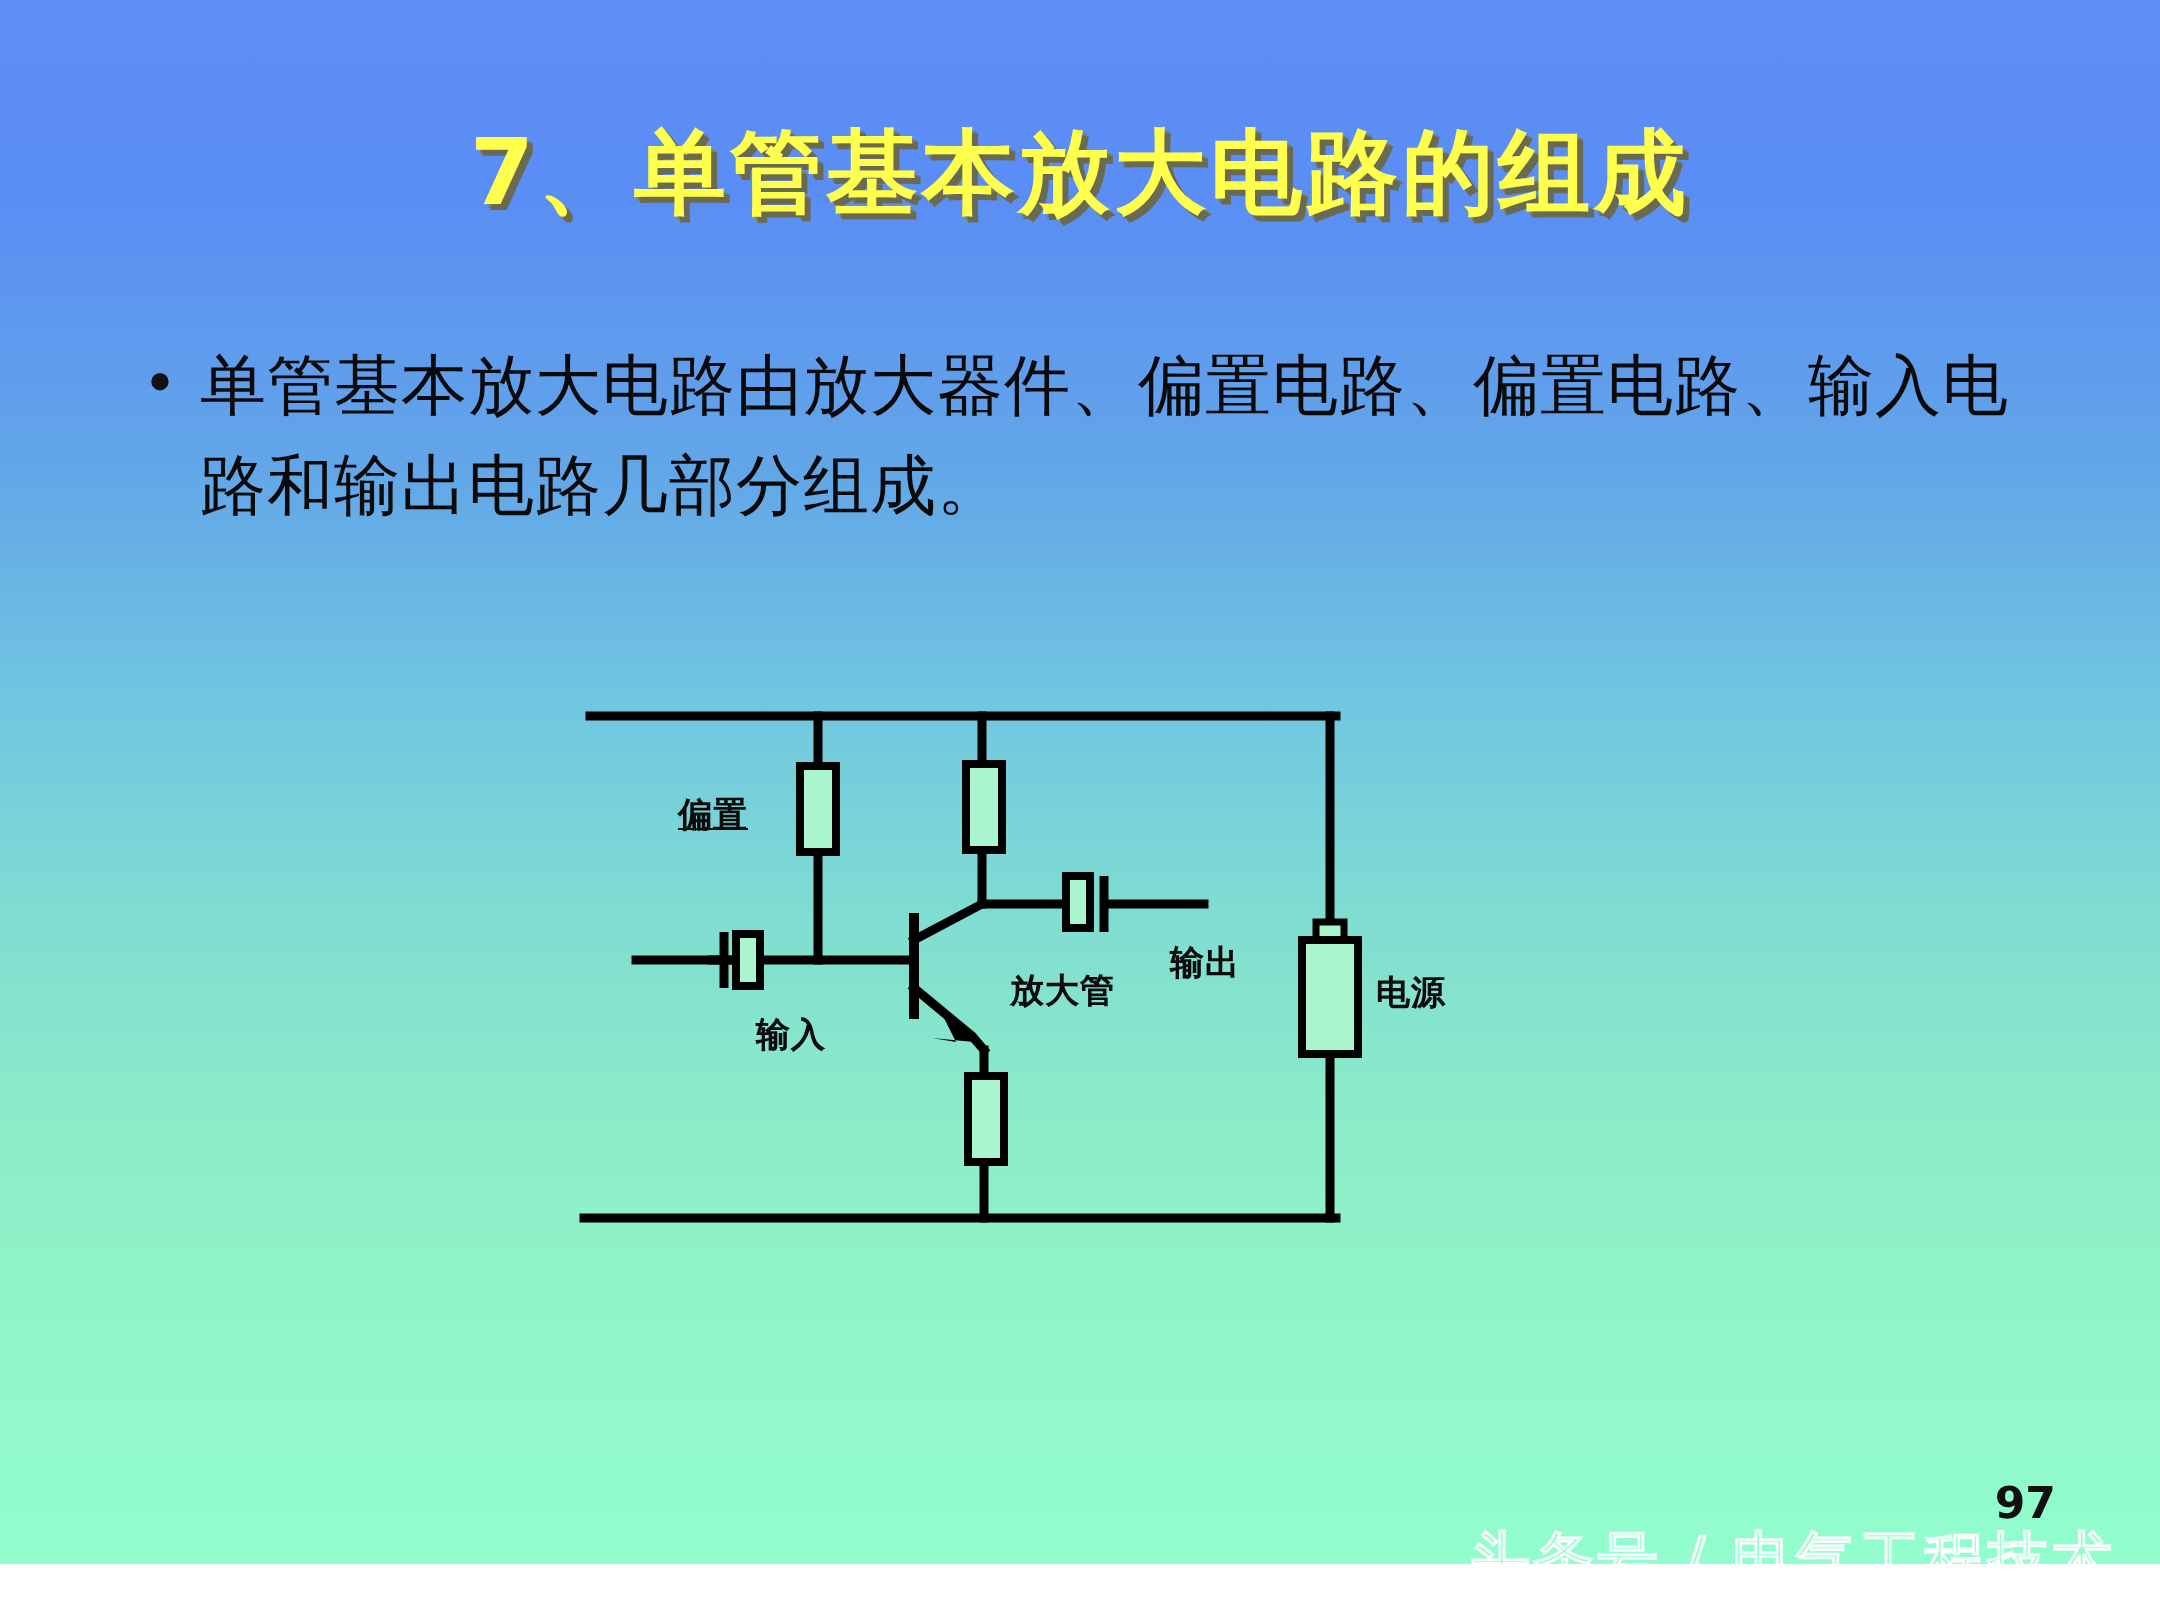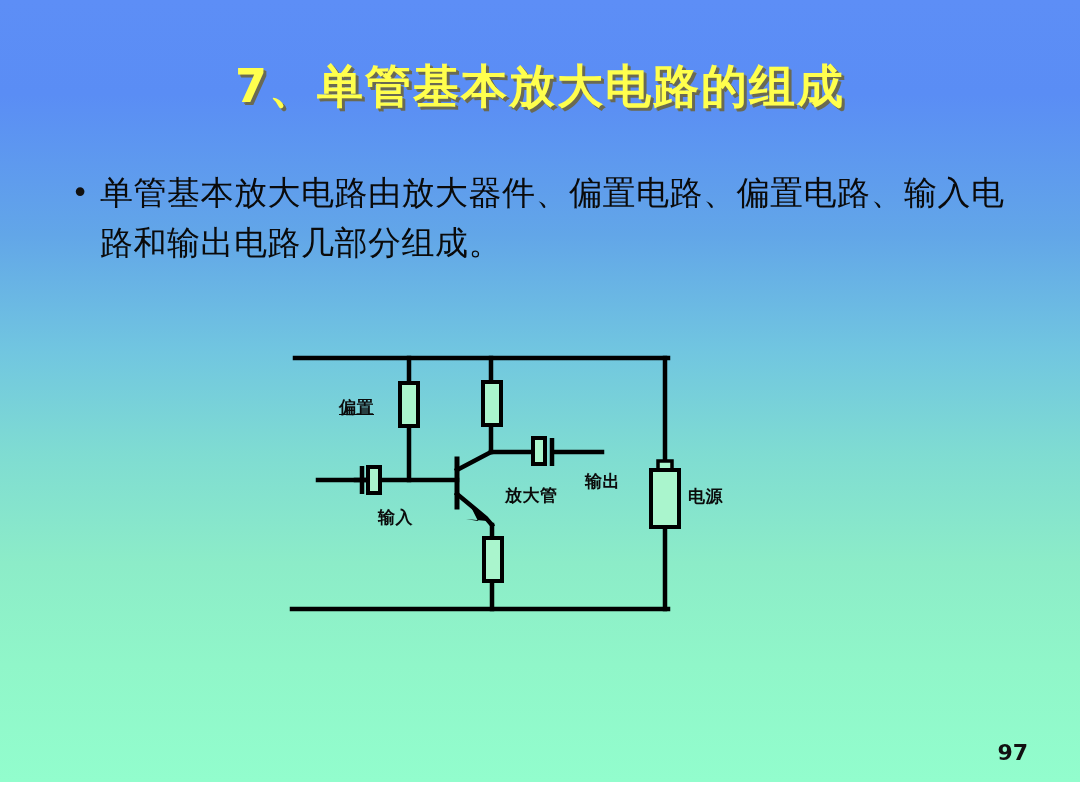--- a/index.html
+++ b/index.html
@@ -184,14 +184,15 @@
   <div class="cz-label" style="left:330px; top:506px;margin-left:48px;">输入</div>
 
   <div class="cz-label" style="left:505px; top:484px;">放大管</div>
 
   <div class="cz-label" style="left:585px; top:470px;">输出</div>
 
   <div class="cz-label" style="left:688px; top:485px;">电源</div>
 
   <div id="page-number">97</div>
 
+  <div id="watermark">头条号 / 电气工程技术</div>
 
 </div>
 
 </body></html>

